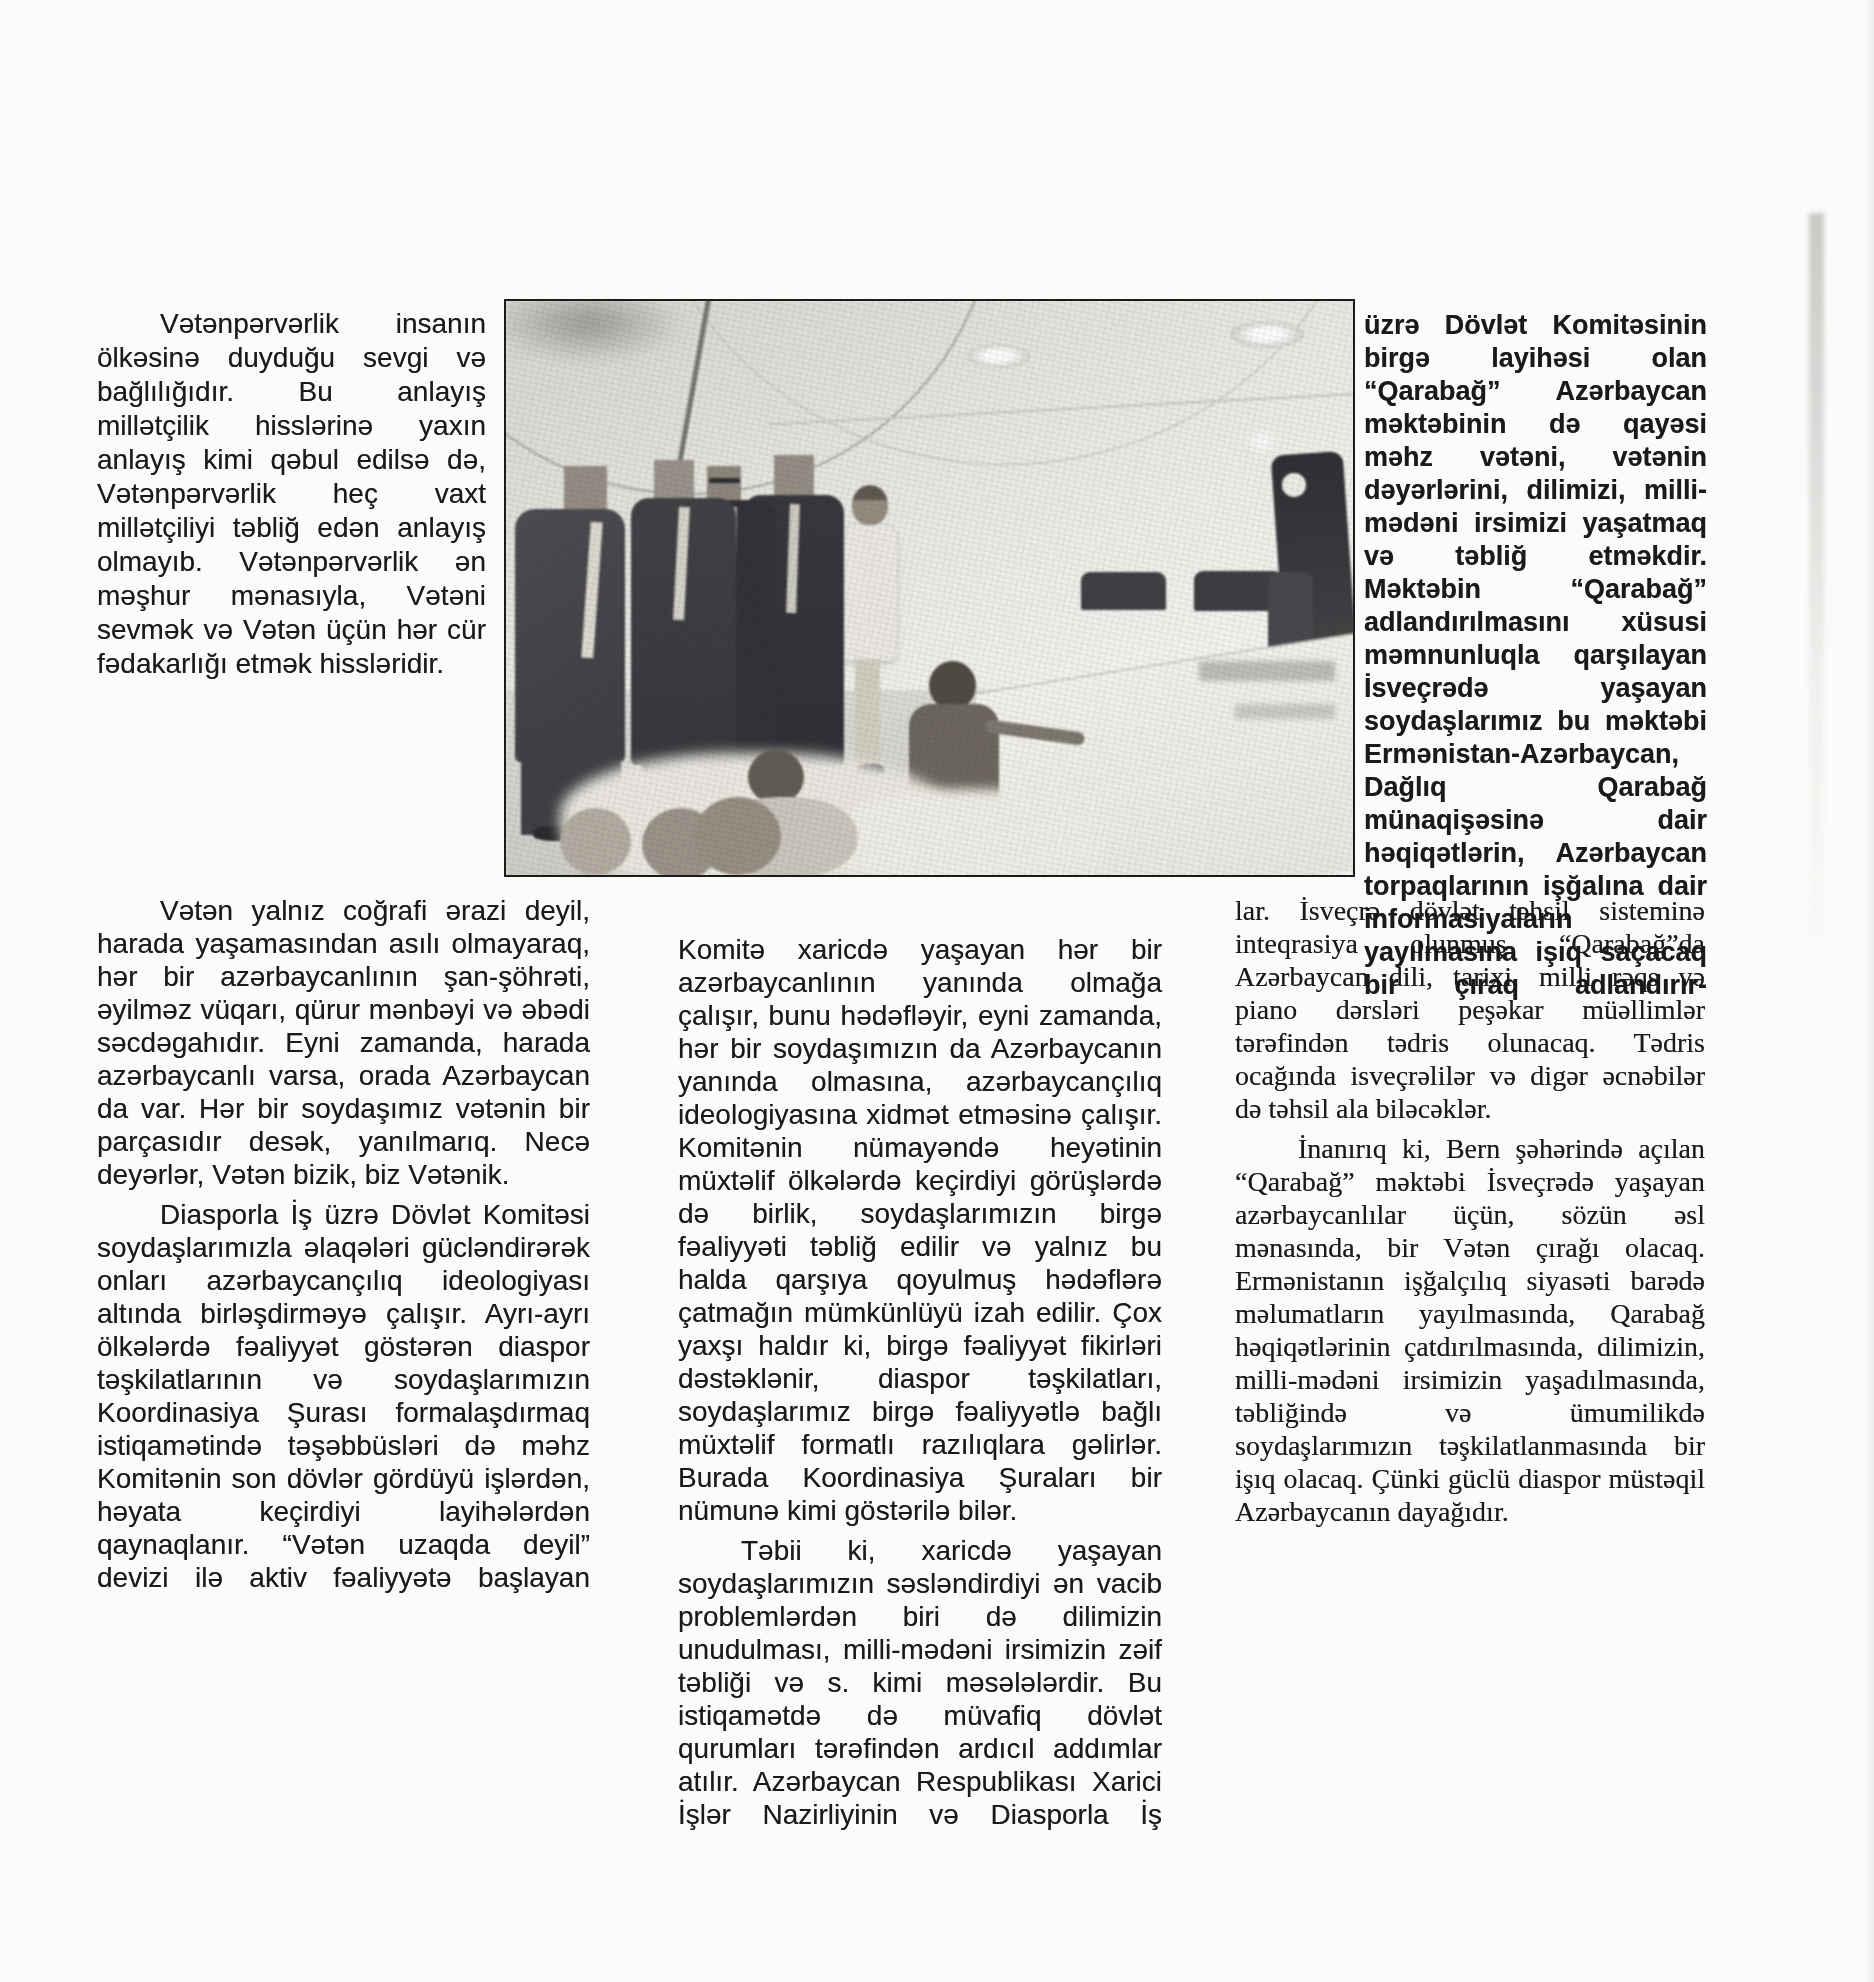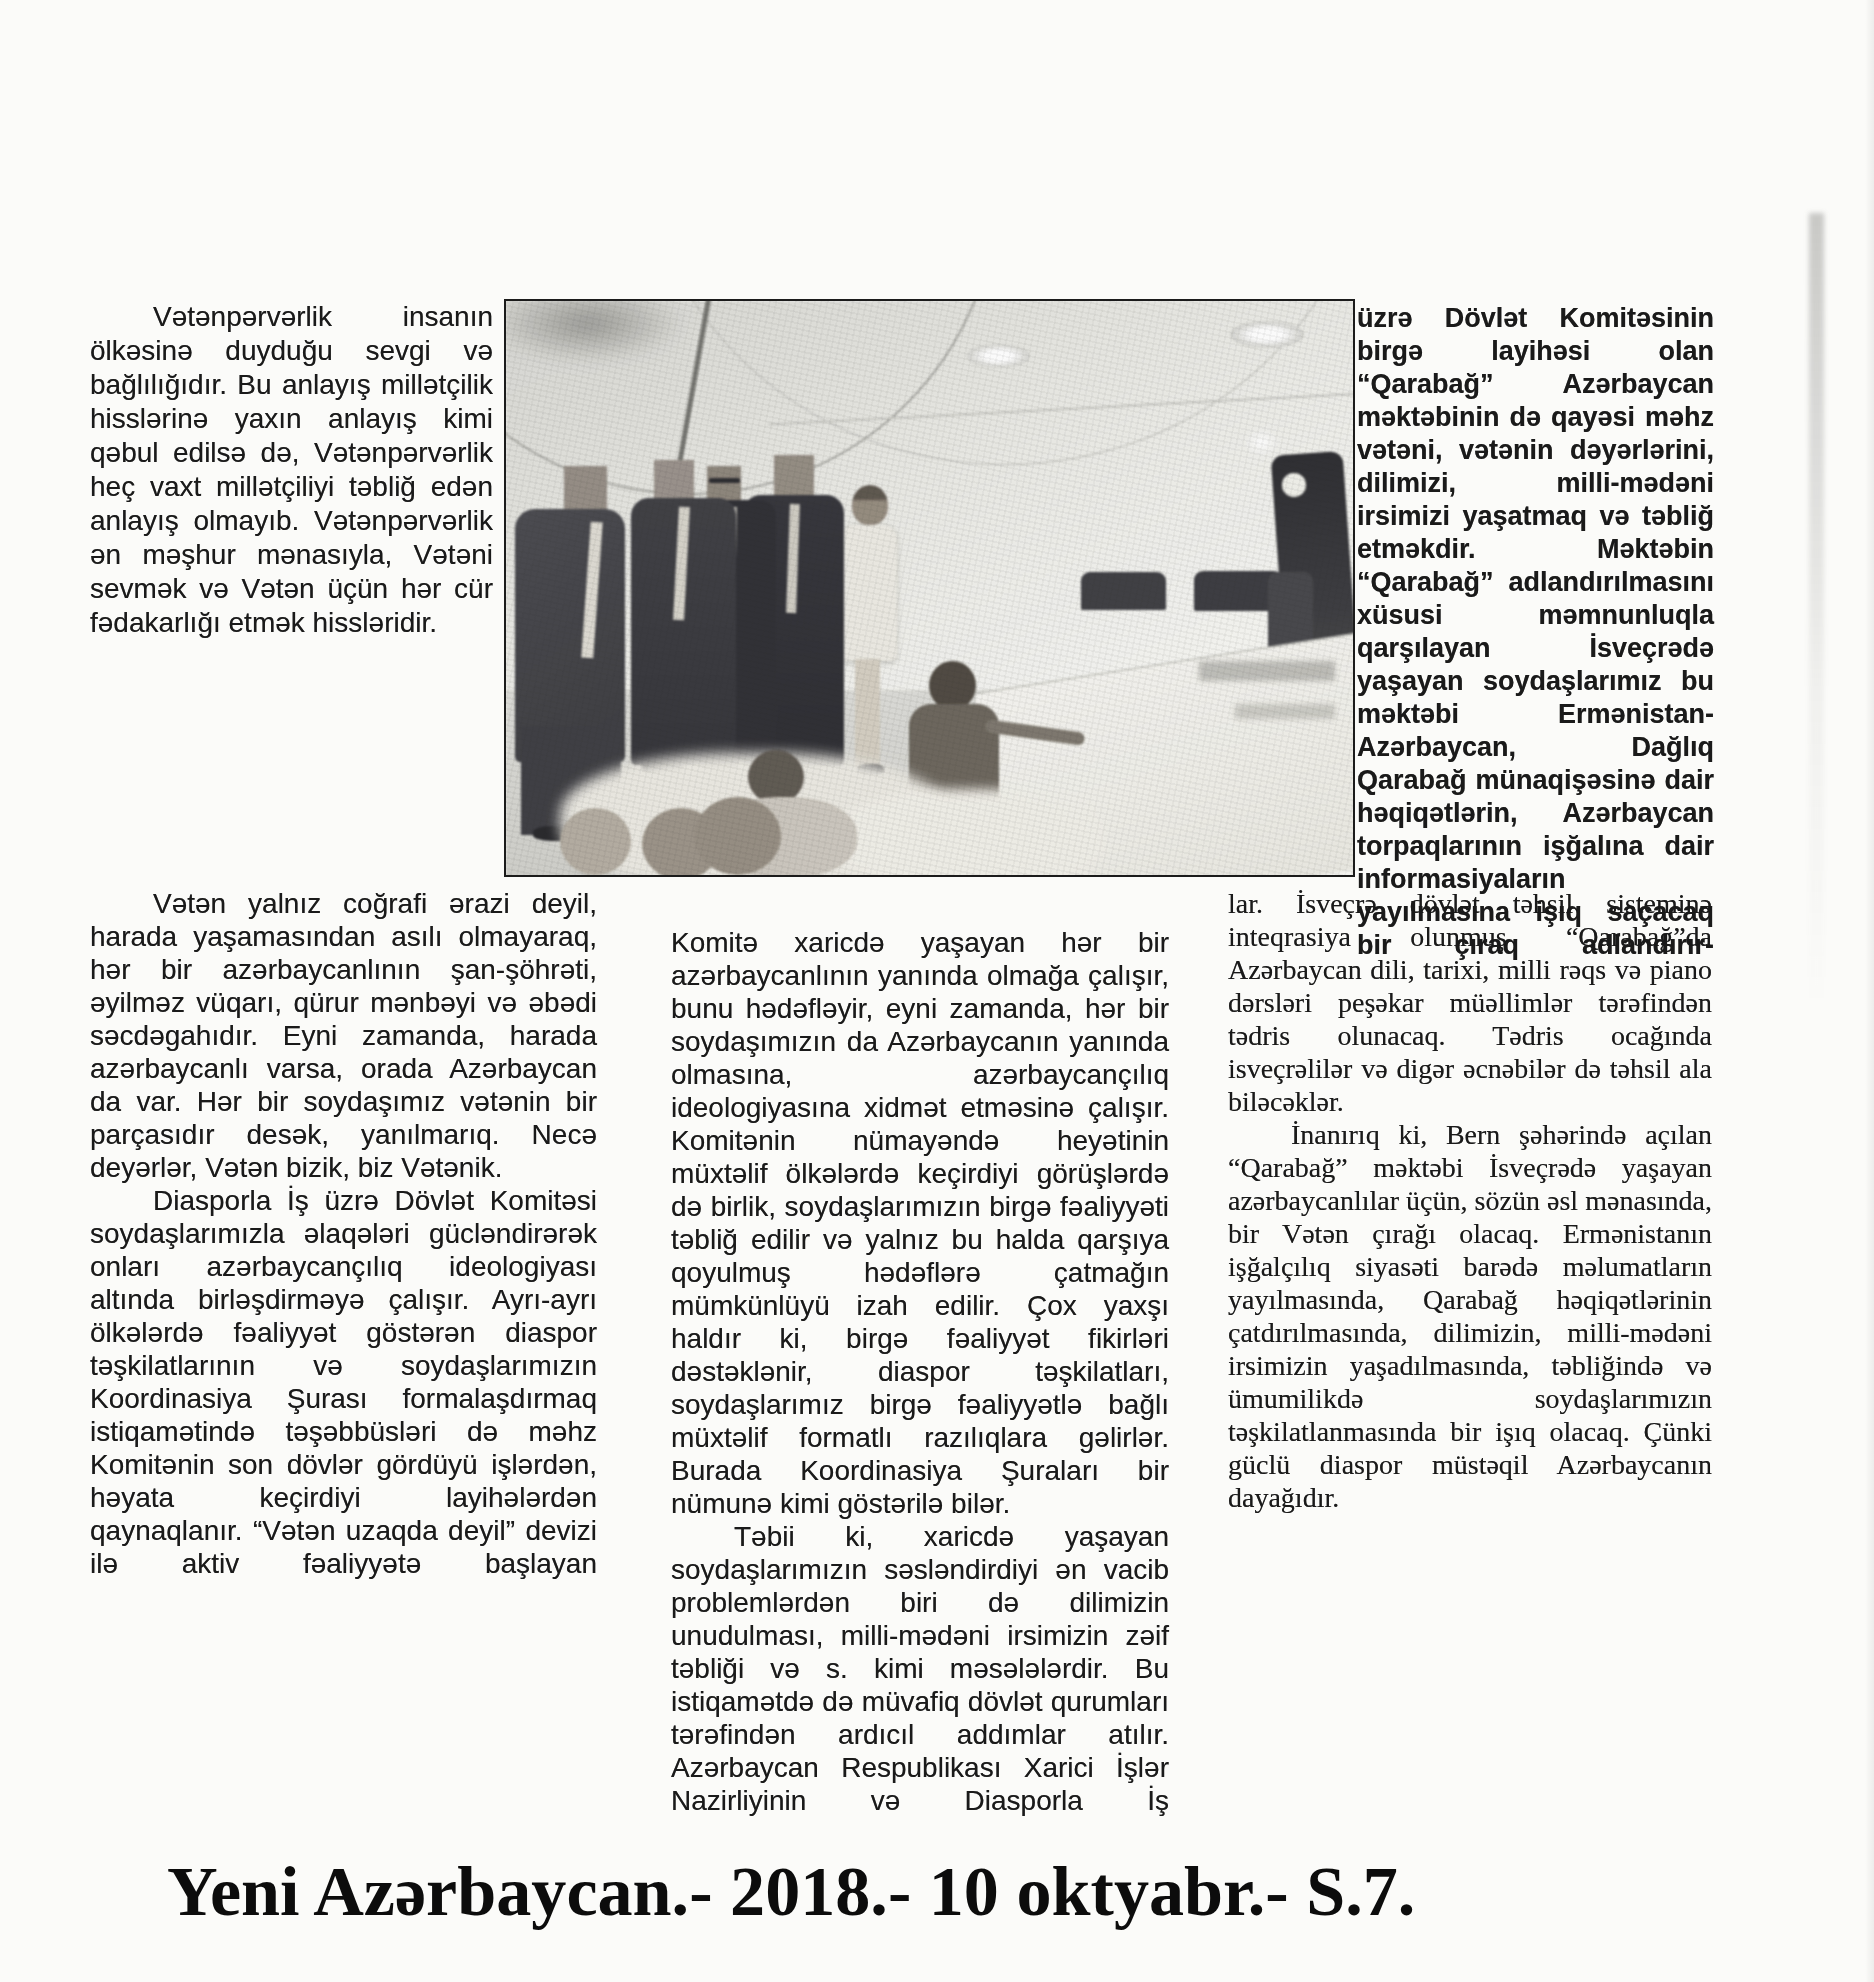--- a/index.html
+++ b/index.html
@@ -6,21 +6,21 @@
   .page{position:relative;width:1874px;height:1983px;background:#fbfbf9;overflow:hidden;
         font-family:"Liberation Sans","DejaVu Sans",sans-serif;color:#171717;}
   
   .headline{position:absolute;left:86px;top:67px;width:1701px;height:181px;overflow:visible;}
   .headline>span{display:inline-block;white-space:nowrap;transform-origin:left center;
         font-weight:700;font-size:156px;line-height:181px;letter-spacing:-3.6px;color:#0d0d0d;
         -webkit-text-stroke:2.3px #0d0d0d;}
   
   .col{position:absolute;text-align:justify;color:#1a1a1a;
         text-shadow:0 0 0.5px rgba(20,20,20,.55);}
-  .col p{margin:0;}
+  .col p{margin:7px;}
   .ind{text-indent:63px;}
   .cont-last{text-align-last:justify;}
   .c1t{left:90px;top:300px;width:403px;font-size:28px;line-height:34px;}
   .c1b{left:90px;top:887px;width:507px;font-size:28px;line-height:33px;}
   .c2 {left:671px;top:926px;width:498px;font-size:28px;line-height:33px;}
   .c3t{left:1357px;top:302px;width:357px;font-size:27px;line-height:33px;font-weight:bold;}
   .c3b{left:1228px;top:887px;width:484px;font-size:28px;line-height:33px;font-family:Liberation Serif, serif;}
   b{font-weight:700;}
   
   .photo{position:absolute;left:504px;top:299px;width:847px;height:574px;margin:0;
@@ -174,18 +174,17 @@
 
   <section class="col c3t">
     <p class="cont-last">üzrə Dövlət Komitəsinin birgə layihəsi olan “Qarabağ” Azərbaycan məktəbinin də qayəsi məhz vətəni, vətənin dəyərlərini, dilimizi, milli-mədəni irsimizi yaşatmaq və təbliğ etməkdir. Məktəbin “Qarabağ” adlandırılmasını xüsusi məmnunluqla qarşılayan İsveçrədə yaşayan soydaşlarımız bu məktəbi Ermənistan-Azərbaycan, Dağlıq Qarabağ münaqişəsinə dair həqiqətlərin, Azərbaycan torpaqlarının işğalına dair informasiyaların yayılmasına işıq saçacaq bir çıraq adlandırır-</p>
   </section>
 
   <section class="col c3b">
     <p>lar. İsveçrə dövlət təhsil sisteminə inteqrasiya olunmuş “Qarabağ”da Azərbaycan dili, tarixi, milli rəqs və piano dərsləri peşəkar müəllimlər tərəfindən tədris olunacaq. Tədris ocağında isveçrəlilər və digər əcnəbilər də təhsil ala biləcəklər.</p>
     <p class="ind">İnanırıq ki, Bern şəhərində açılan “Qarabağ” məktəbi İsveçrədə yaşayan azərbaycanlılar üçün, sözün əsl mənasında, bir Vətən çırağı olacaq. Ermənistanın işğalçılıq siyasəti barədə məlumatların yayılmasında, Qarabağ həqiqətlərinin çatdırılmasında, dilimizin, milli-mədəni irsimizin yaşadılmasında, təbliğində və ümumilikdə soydaşlarımızın təşkilatlanmasında bir işıq olacaq. Çünki güclü diaspor müstəqil Azərbaycanın dayağıdır.</p>
   </section>
 
-  <div class="citation"><span style="transform: scaleX(1.01661);">Yeni Azərbaycan.- 2018.- 10 oktyabr.- S.7.</span></div>
 
   <div class="scan-streak"></div>
   <div class="edge-shade"></div>
 </div>
 
 
 </body></html>

